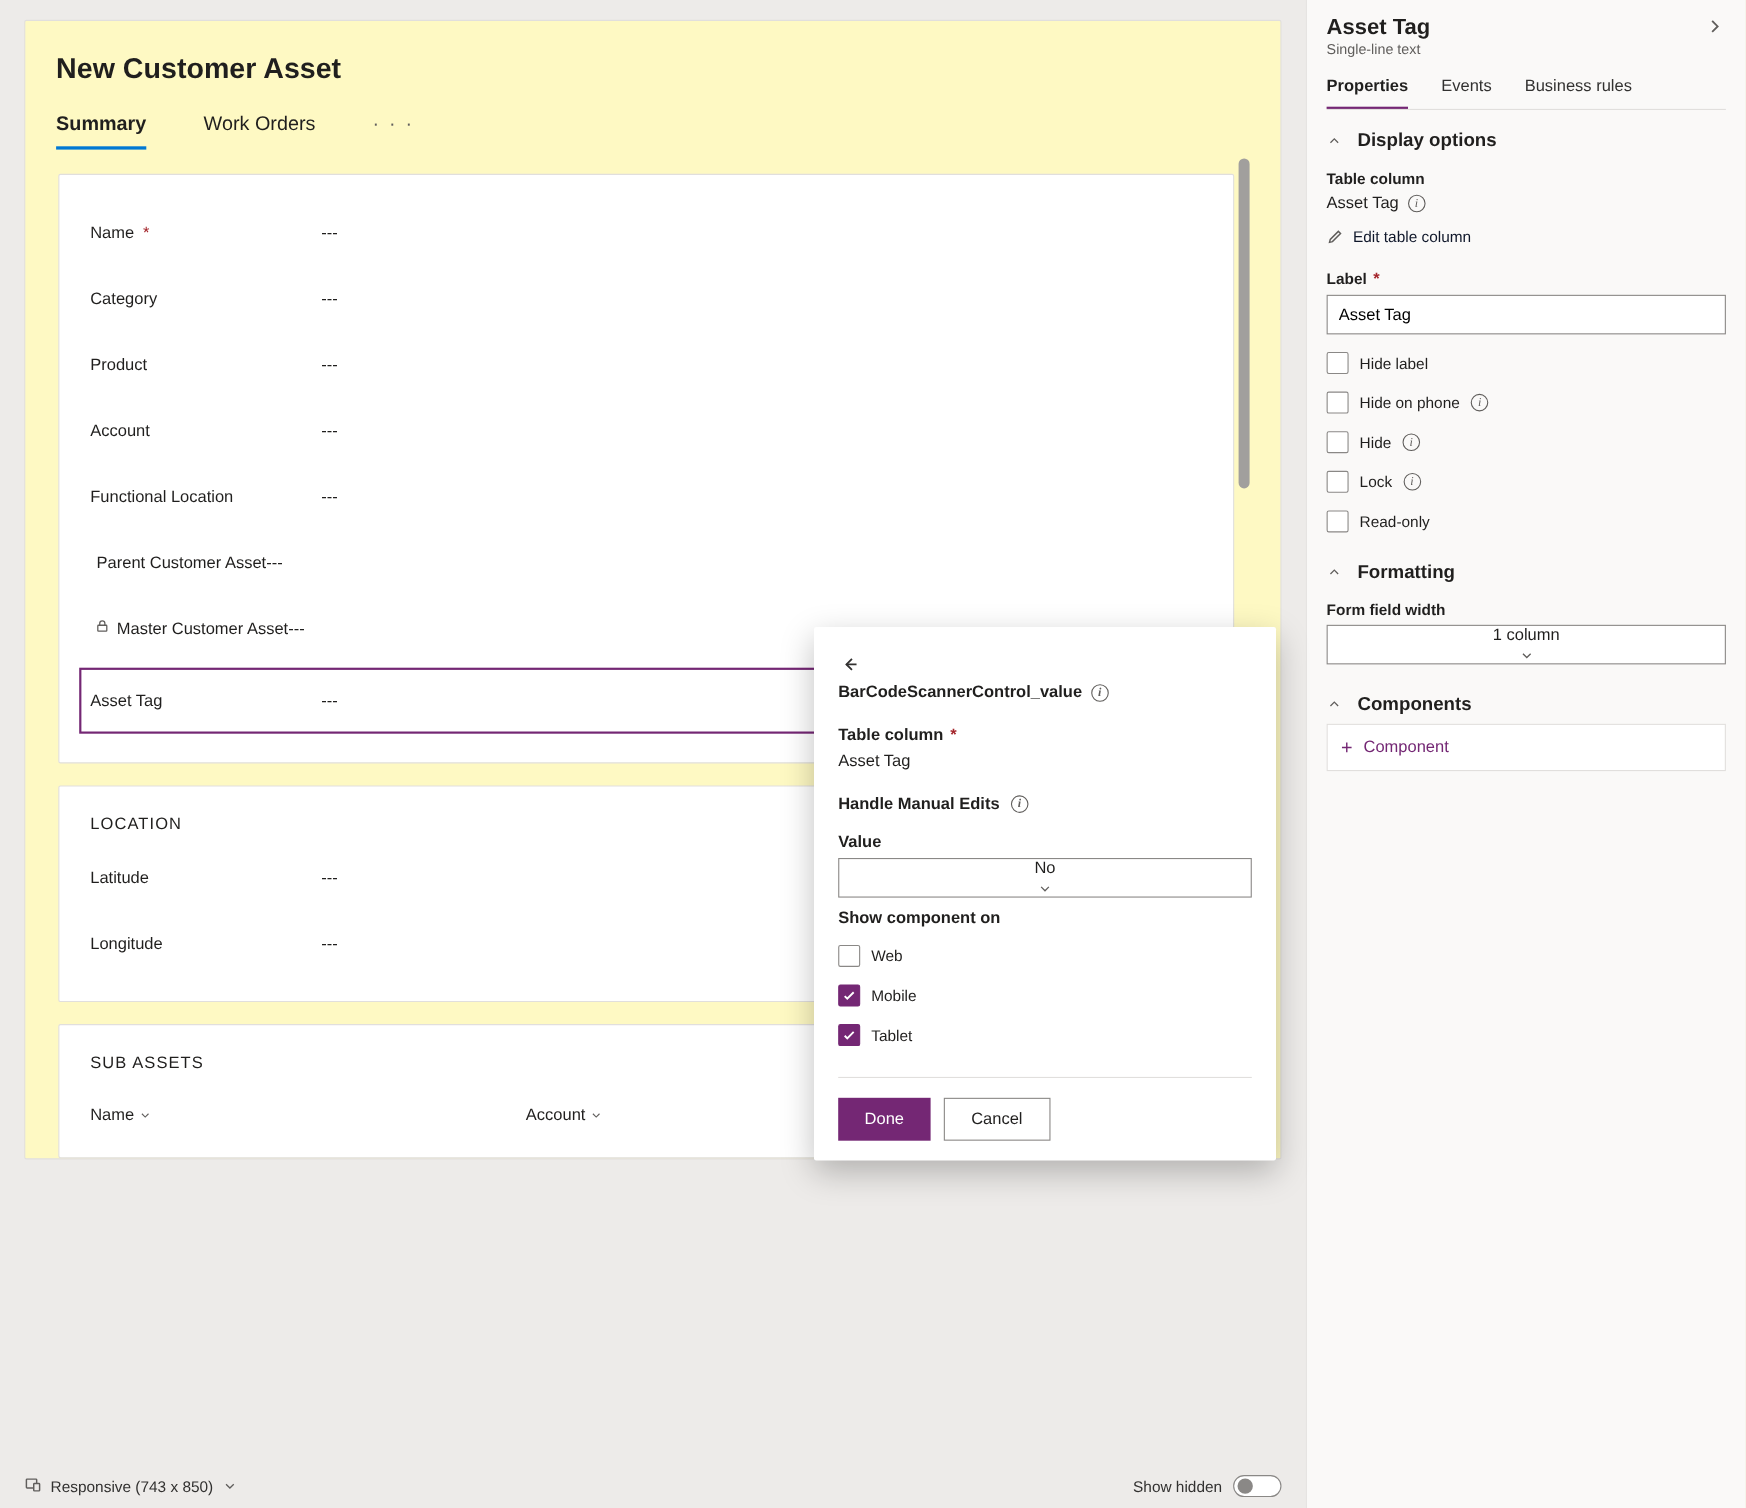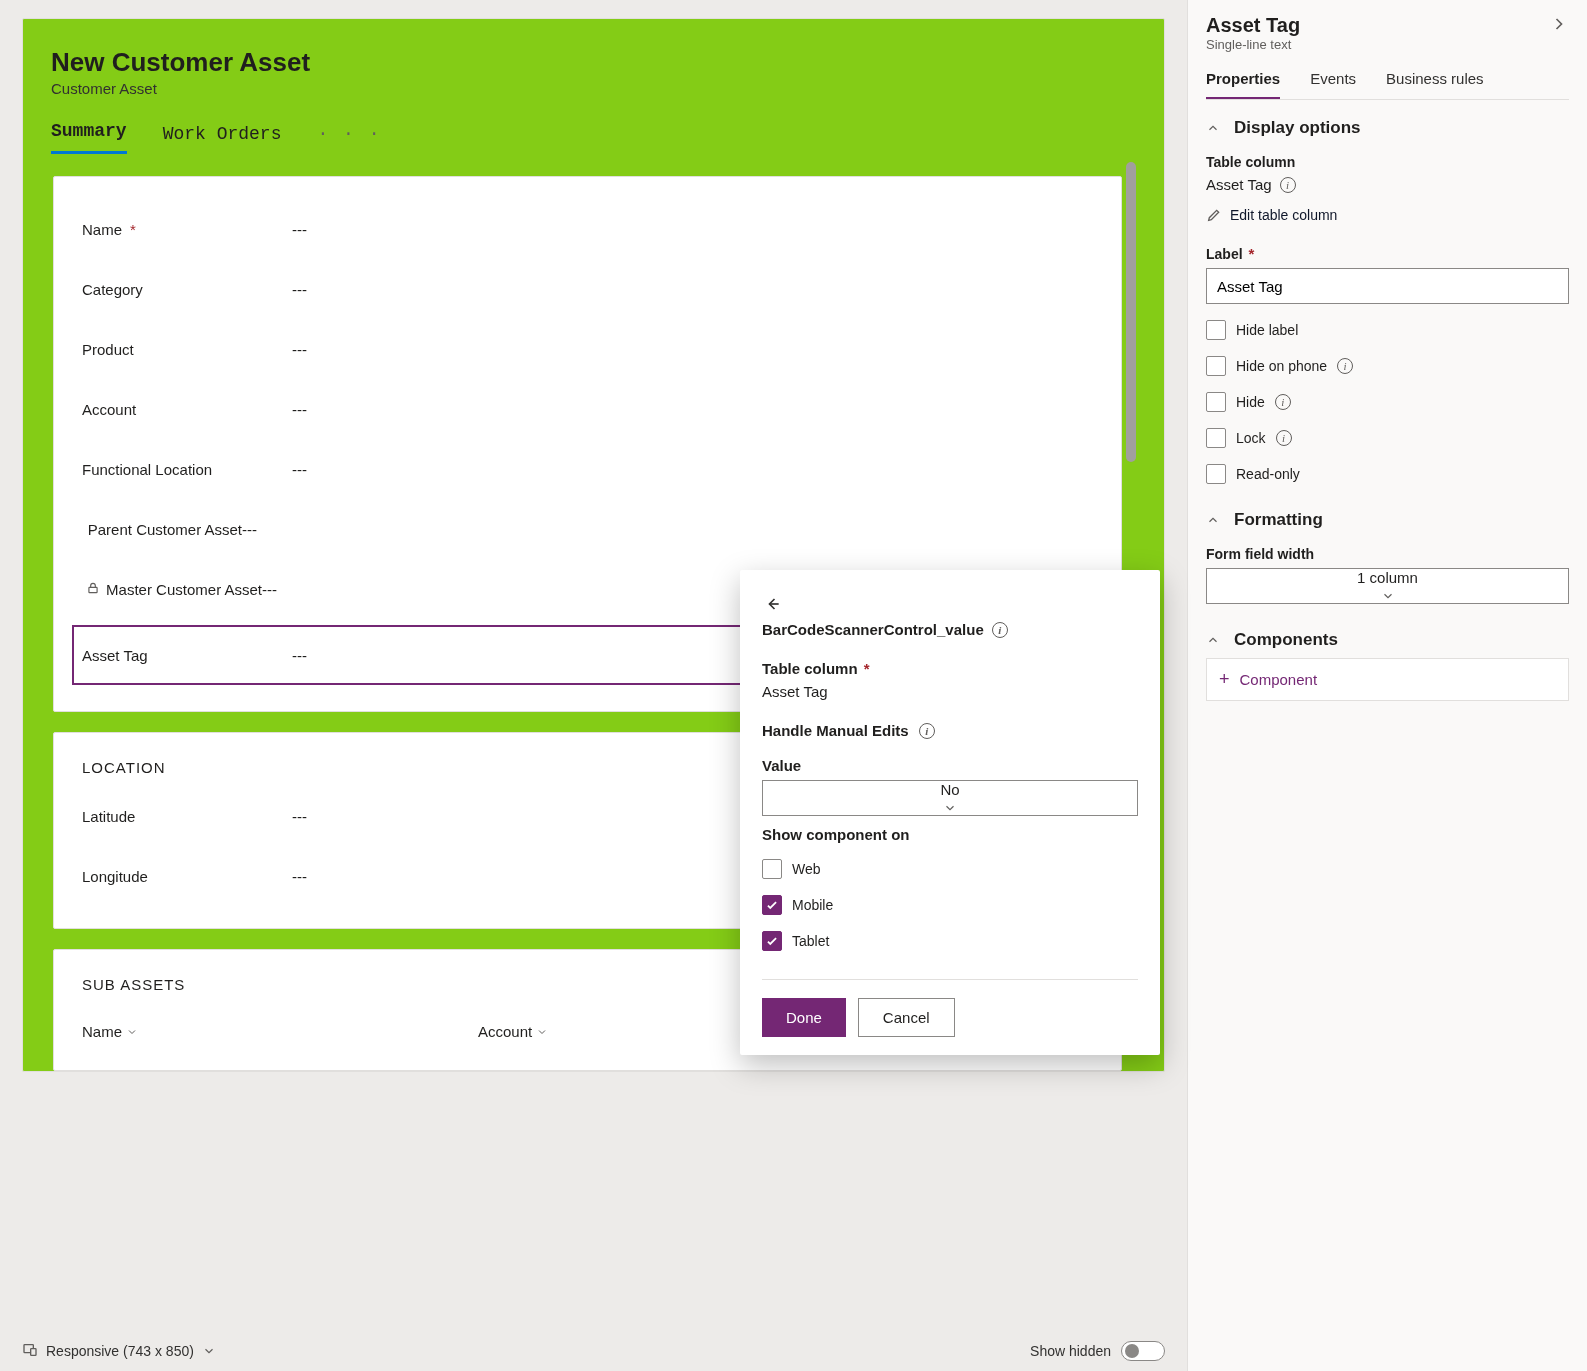--- a/index.html
+++ b/index.html
@@ -17,29 +17,29 @@
     position: relative;
     overflow: hidden;
   }
   .canvas-col {
     flex: 1;
     padding: 18px 22px;
     position: relative;
     overflow: hidden;
   }
   .preview-card {
-    background: #84cc16;
+    background: #fef9c3;
     border: 1px solid #e1dfdd;
     border-radius: 2px;
     padding: 24px 28px 0 28px;
     position: relative;
   }
   .record-title { font-size: 26px; font-weight: 600; margin: 4px 0 0 0; }
   .record-entity { font-size: 15px; color: #323130; margin-top: 2px; }
-  .tabs-row { display: flex; align-items: flex-end; margin-top: 24px; gap: 36px; font-family: Liberation Mono, monospace; }
+  .tabs-row { display: flex; align-items: flex-start; margin-top: 24px; gap: 52px; }
   .tab { font-size: 18px; padding-bottom: 10px; cursor: pointer; }
   .tab.active { font-weight: 600; border-bottom: 3px solid #0078d4; }
   .tab-overflow { font-size: 18px; letter-spacing: 2px; color: #605e5c; cursor: pointer; padding-bottom: 10px; }
   .section-card {
     border: 1px solid #e1dfdd;
     background: #fff;
     border-radius: 2px;
     margin-top: 20px;
     padding: 22px 20px;
   }
@@ -203,21 +203,20 @@
     background:#fff; color:#201f1e; border:1px solid #8a8886; padding:10px 24px; font-size:15px; cursor:pointer;
   }
 </style>
 </head>
 <body>
 
 <div class="app">
   <div class="canvas-col">
     <div class="preview-card">
       <div class="record-title">New Customer Asset</div>
-      <div class="record-entity">Customer Asset</div>
 
       <div class="tabs-row">
         <div class="tab active">Summary</div>
         <div class="tab">Work Orders</div>
         <div class="tab-overflow">· · ·</div>
       </div>
 
       <div class="scroll-area">
         <div class="scrollbar-track">
           <div class="scrollbar-thumb"></div>

